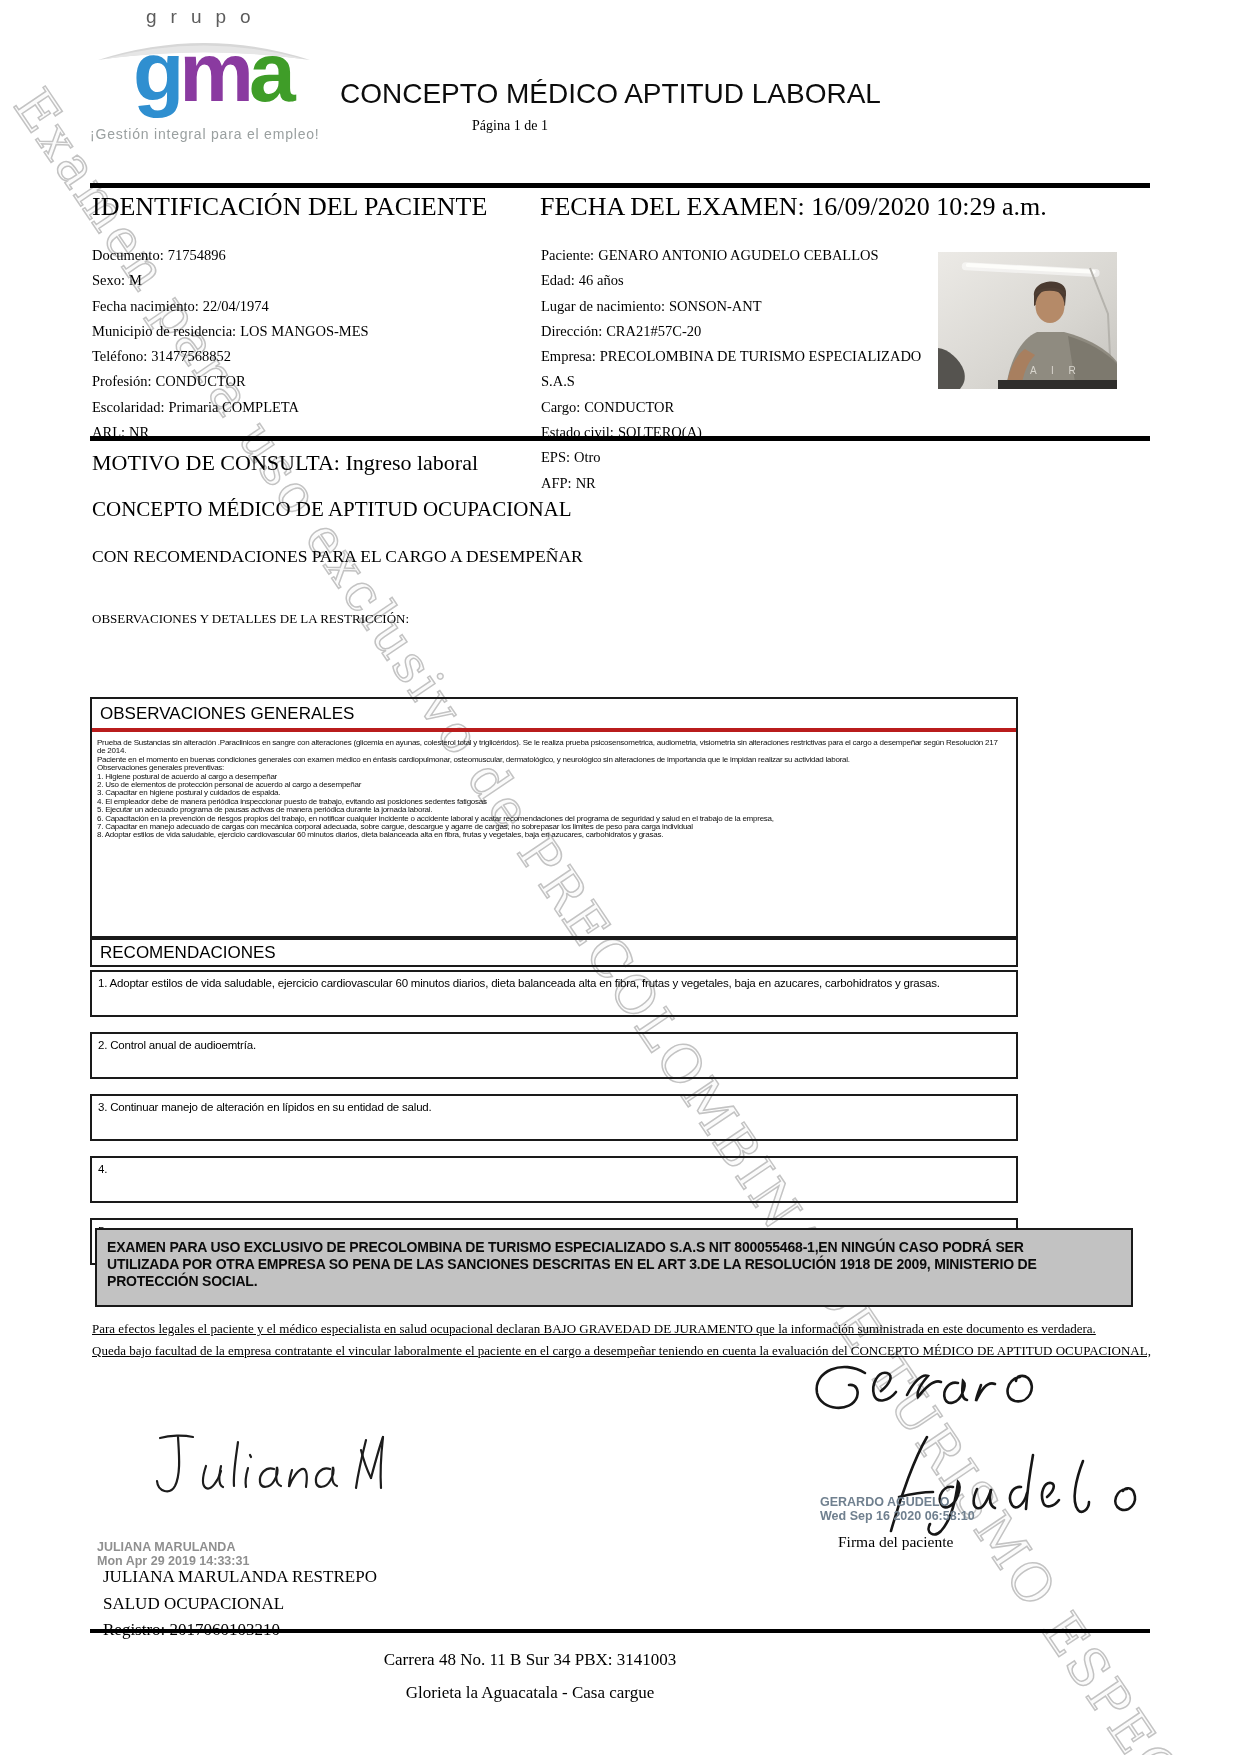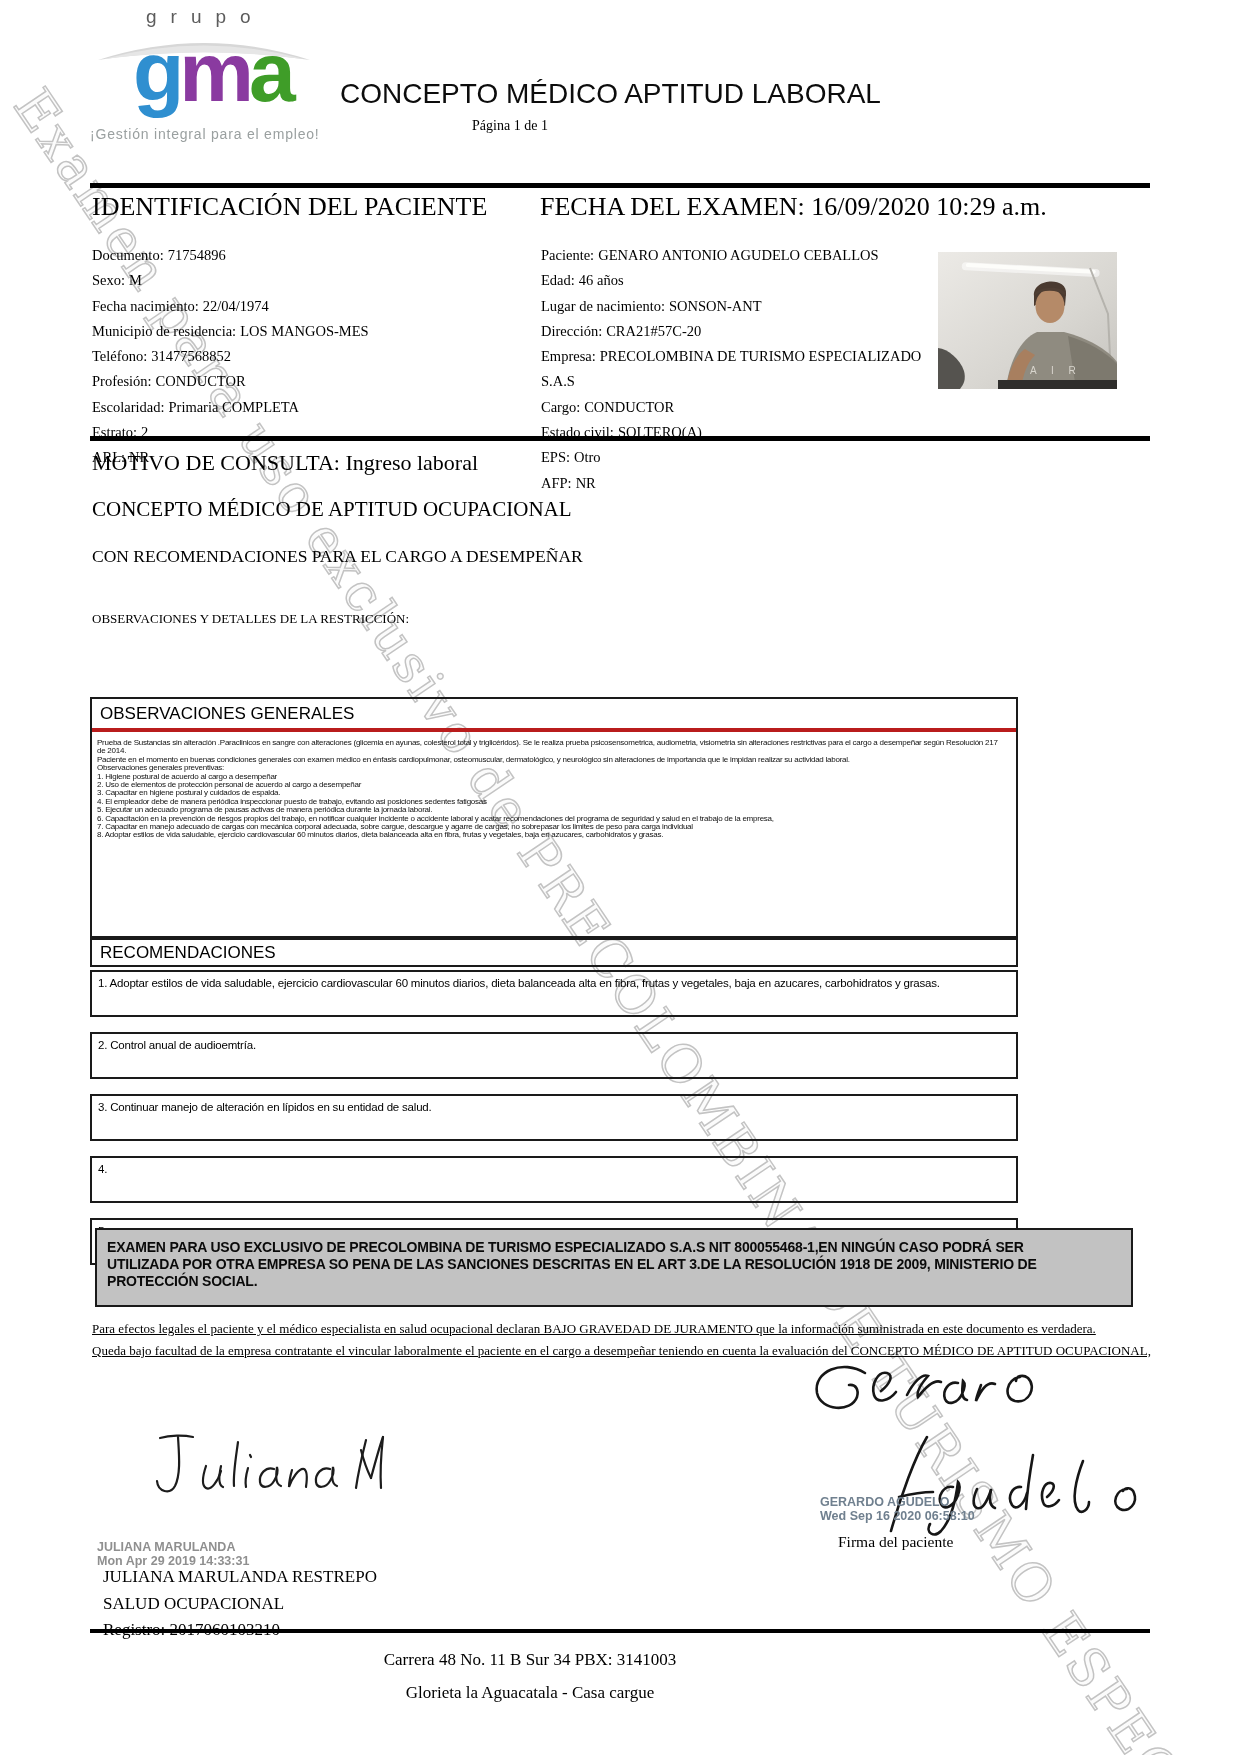--- a/index.html
+++ b/index.html
@@ -104,21 +104,20 @@
       <div class="field-row"><span class="l">Fecha nacimiento:</span><span class="v">22/04/1974</span></div>
 
       <div class="field-row"><span class="l">Municipio de residencia:</span><span class="v">LOS MANGOS-MES</span></div>
 
       <div class="field-row"><span class="l">Teléfono:</span><span class="v">31477568852</span></div>
 
       <div class="field-row"><span class="l">Profesión:</span><span class="v">CONDUCTOR</span></div>
 
       <div class="field-row"><span class="l">Escolaridad:</span><span class="v">Primaria COMPLETA</span></div>
 
-      <div class="field-row"><span class="l">Estrato:</span><span class="v">2</span></div>
 
       <div class="field-row"><span class="l">ARL:</span><span class="v">NR</span></div>
     </div>
   <div class="fields right">
 
       <div class="field-row"><span class="l">Paciente:</span><span class="v">GENARO ANTONIO AGUDELO CEBALLOS</span></div>
 
       <div class="field-row"><span class="l">Edad:</span><span class="v">46 años</span></div>
 
       <div class="field-row"><span class="l">Lugar de nacimiento:</span><span class="v">SONSON-ANT</span></div>

